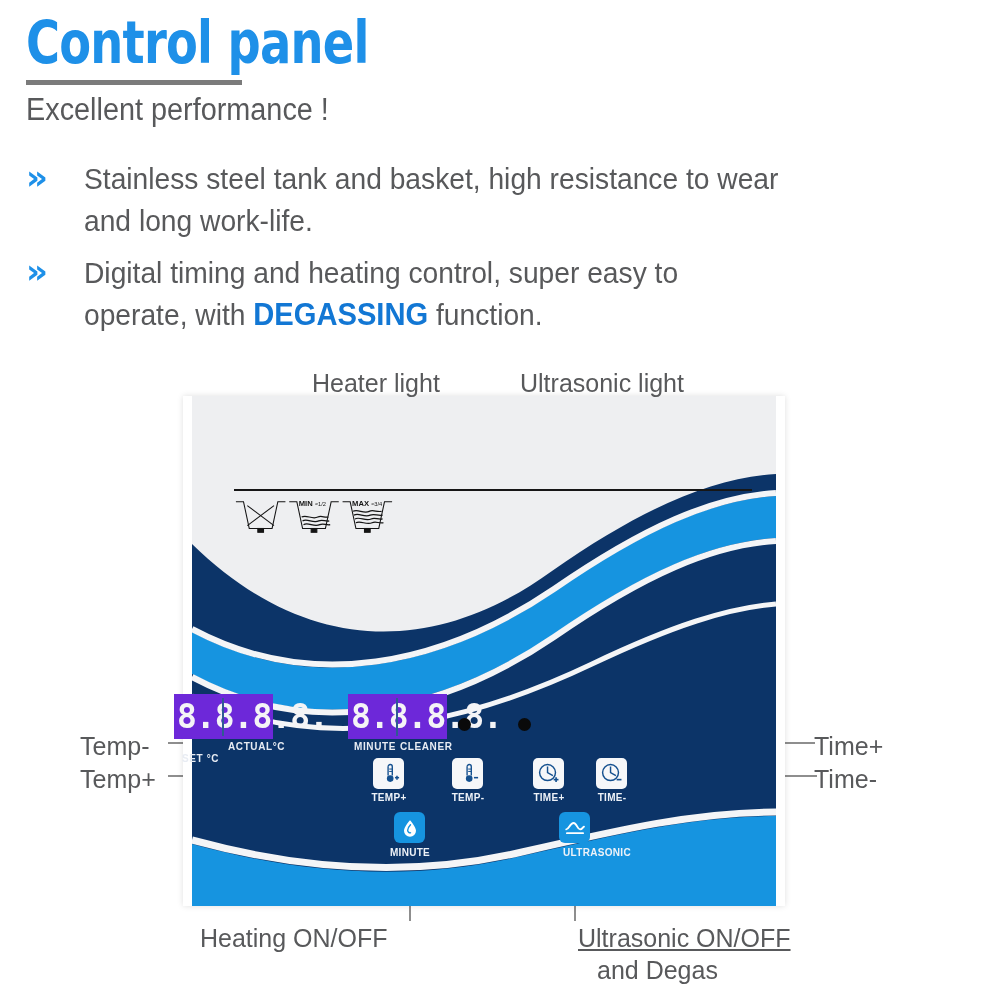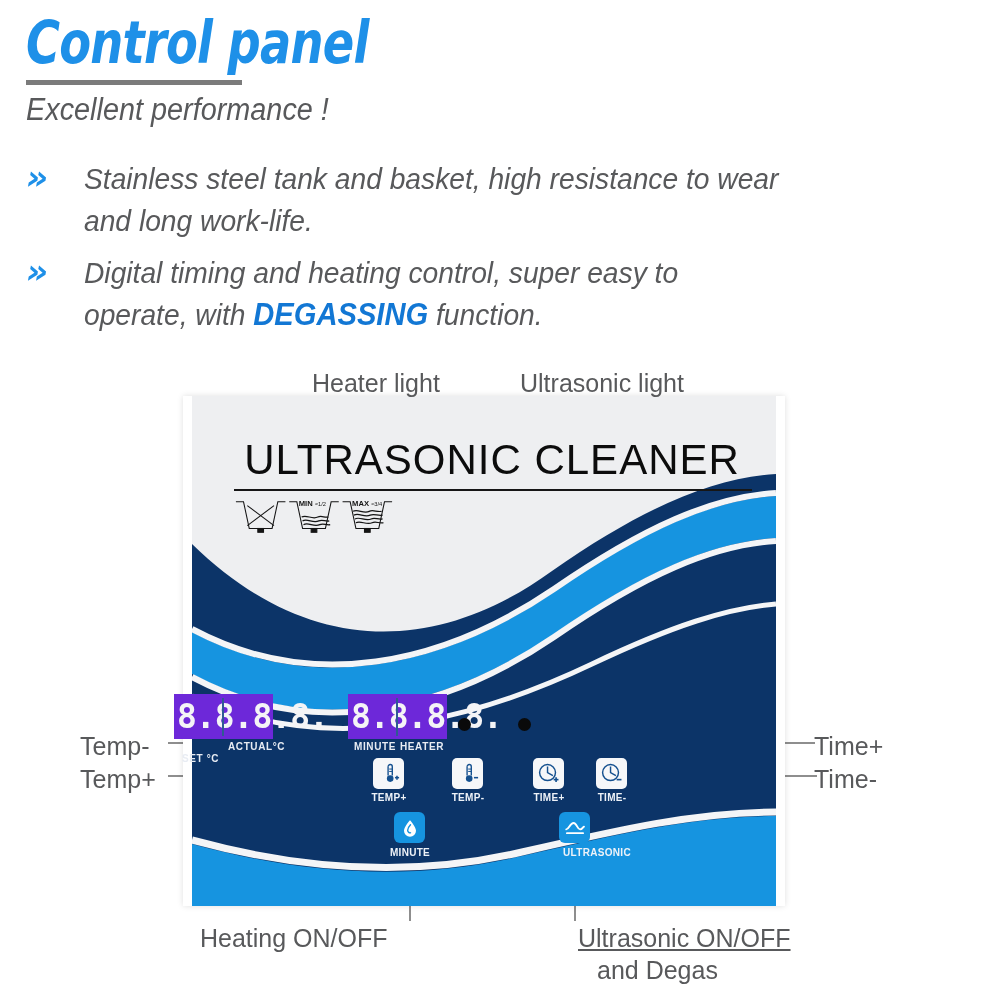--- a/index.html
+++ b/index.html
@@ -5,21 +5,21 @@
   * { margin:0; padding:0; box-sizing:border-box; }
   html,body { width:1000px; height:1000px; }
   body {
     background:#ffffff;
     font-family:"Liberation Sans", sans-serif;
     position:relative;
     overflow:hidden;
   }
 
   
-  #header { position:absolute; left:0; top:0; width:870px; height:350px;font-style:italic; }
+  #header { position:absolute; left:0; top:0; width:870px; height:350px; }
 
   #page-title {
     position:absolute; left:26px; top:12px;
     font-family:"DejaVu Sans", sans-serif;
     font-size:58px;
     font-weight:bold;
     color:#1E90E8;
     letter-spacing:-1px;
     transform:scaleX(0.80);
     transform-origin:left center;
@@ -257,21 +257,20 @@
 
       <path d="M0,233 C120,297 250,269 362,193 C452,131 520,101 584,97" fill="none" stroke="#f4f5f7" stroke-width="6"></path>
       <path d="M0,281 C120,345 250,317 362,241 C452,179 520,149 584,145" fill="none" stroke="#f4f5f7" stroke-width="6"></path>
 
       <path d="M0,300 C130,360 270,330 400,268 C480,230 535,212 584,208" fill="none" stroke="#f4f5f7" stroke-width="5"></path>
 
       <path d="M0,448 C110,478 220,486 330,460 C430,437 505,420 584,420 L584,510 L0,510 Z" fill="#1694E0"></path>
       <path d="M0,444 C110,474 220,482 330,456 C430,433 505,416 584,416" fill="none" stroke="#f4f5f7" stroke-width="7"></path>
     </svg>
 
-    <div id="device-title">ULTRASONIC CLEANER</div>
     <div id="device-title-rule"></div>
 
     <svg id="tank-icons" viewBox="0 0 168 46">
       <g stroke="#141414" stroke-width="1.1" fill="none">
 
         <g>
           <path d="M2,6 L10,6 L16,34 L40,34 L46,6 L54,6"></path>
           <path d="M12,9 L44,9" stroke-width="0"></path>
           <path d="M14,10 L42,31"></path>
           <path d="M42,10 L14,31"></path>
@@ -308,21 +307,21 @@
   <span class="disp-sep" style="left:48px;"></span>
 </div>
 <div class="disp-lbl" style="left:182px; top:741px;margin-top:12px;">SET °C</div>
 <div class="disp-lbl" style="left:228px; top:741px;">ACTUAL°C</div>
 
 <div class="disp" id="disp-right">
   <span class="seg">8.8.8.8.</span>
   <span class="disp-sep" style="left:48px;"></span>
 </div>
 <div class="disp-lbl" style="left:354px; top:741px;">MINUTE</div>
-<div class="disp-lbl" style="left:400px; top:741px;">HEATER</div>
+<div class="disp-lbl" style="left:400px; top:741px;">CLEANER</div>
 
 <div class="led" style="left:458px; top:718px;"></div>
 <div class="led" style="left:518px; top:718px;"></div>
 
 <div class="btn" style="left:373px; top:758px;">
   <svg width="22" height="22" viewBox="0 0 24 24">
     <g stroke="#14508F" stroke-width="1.5" fill="none">
       <path d="M11,4 a2.3,2.3 0 0 1 4.6,0 L15.6,13.6"></path>
       <path d="M11,4 L11,13.6"></path>
       <circle cx="13.3" cy="17" r="3.6" fill="#14508F" stroke="none"></circle>

